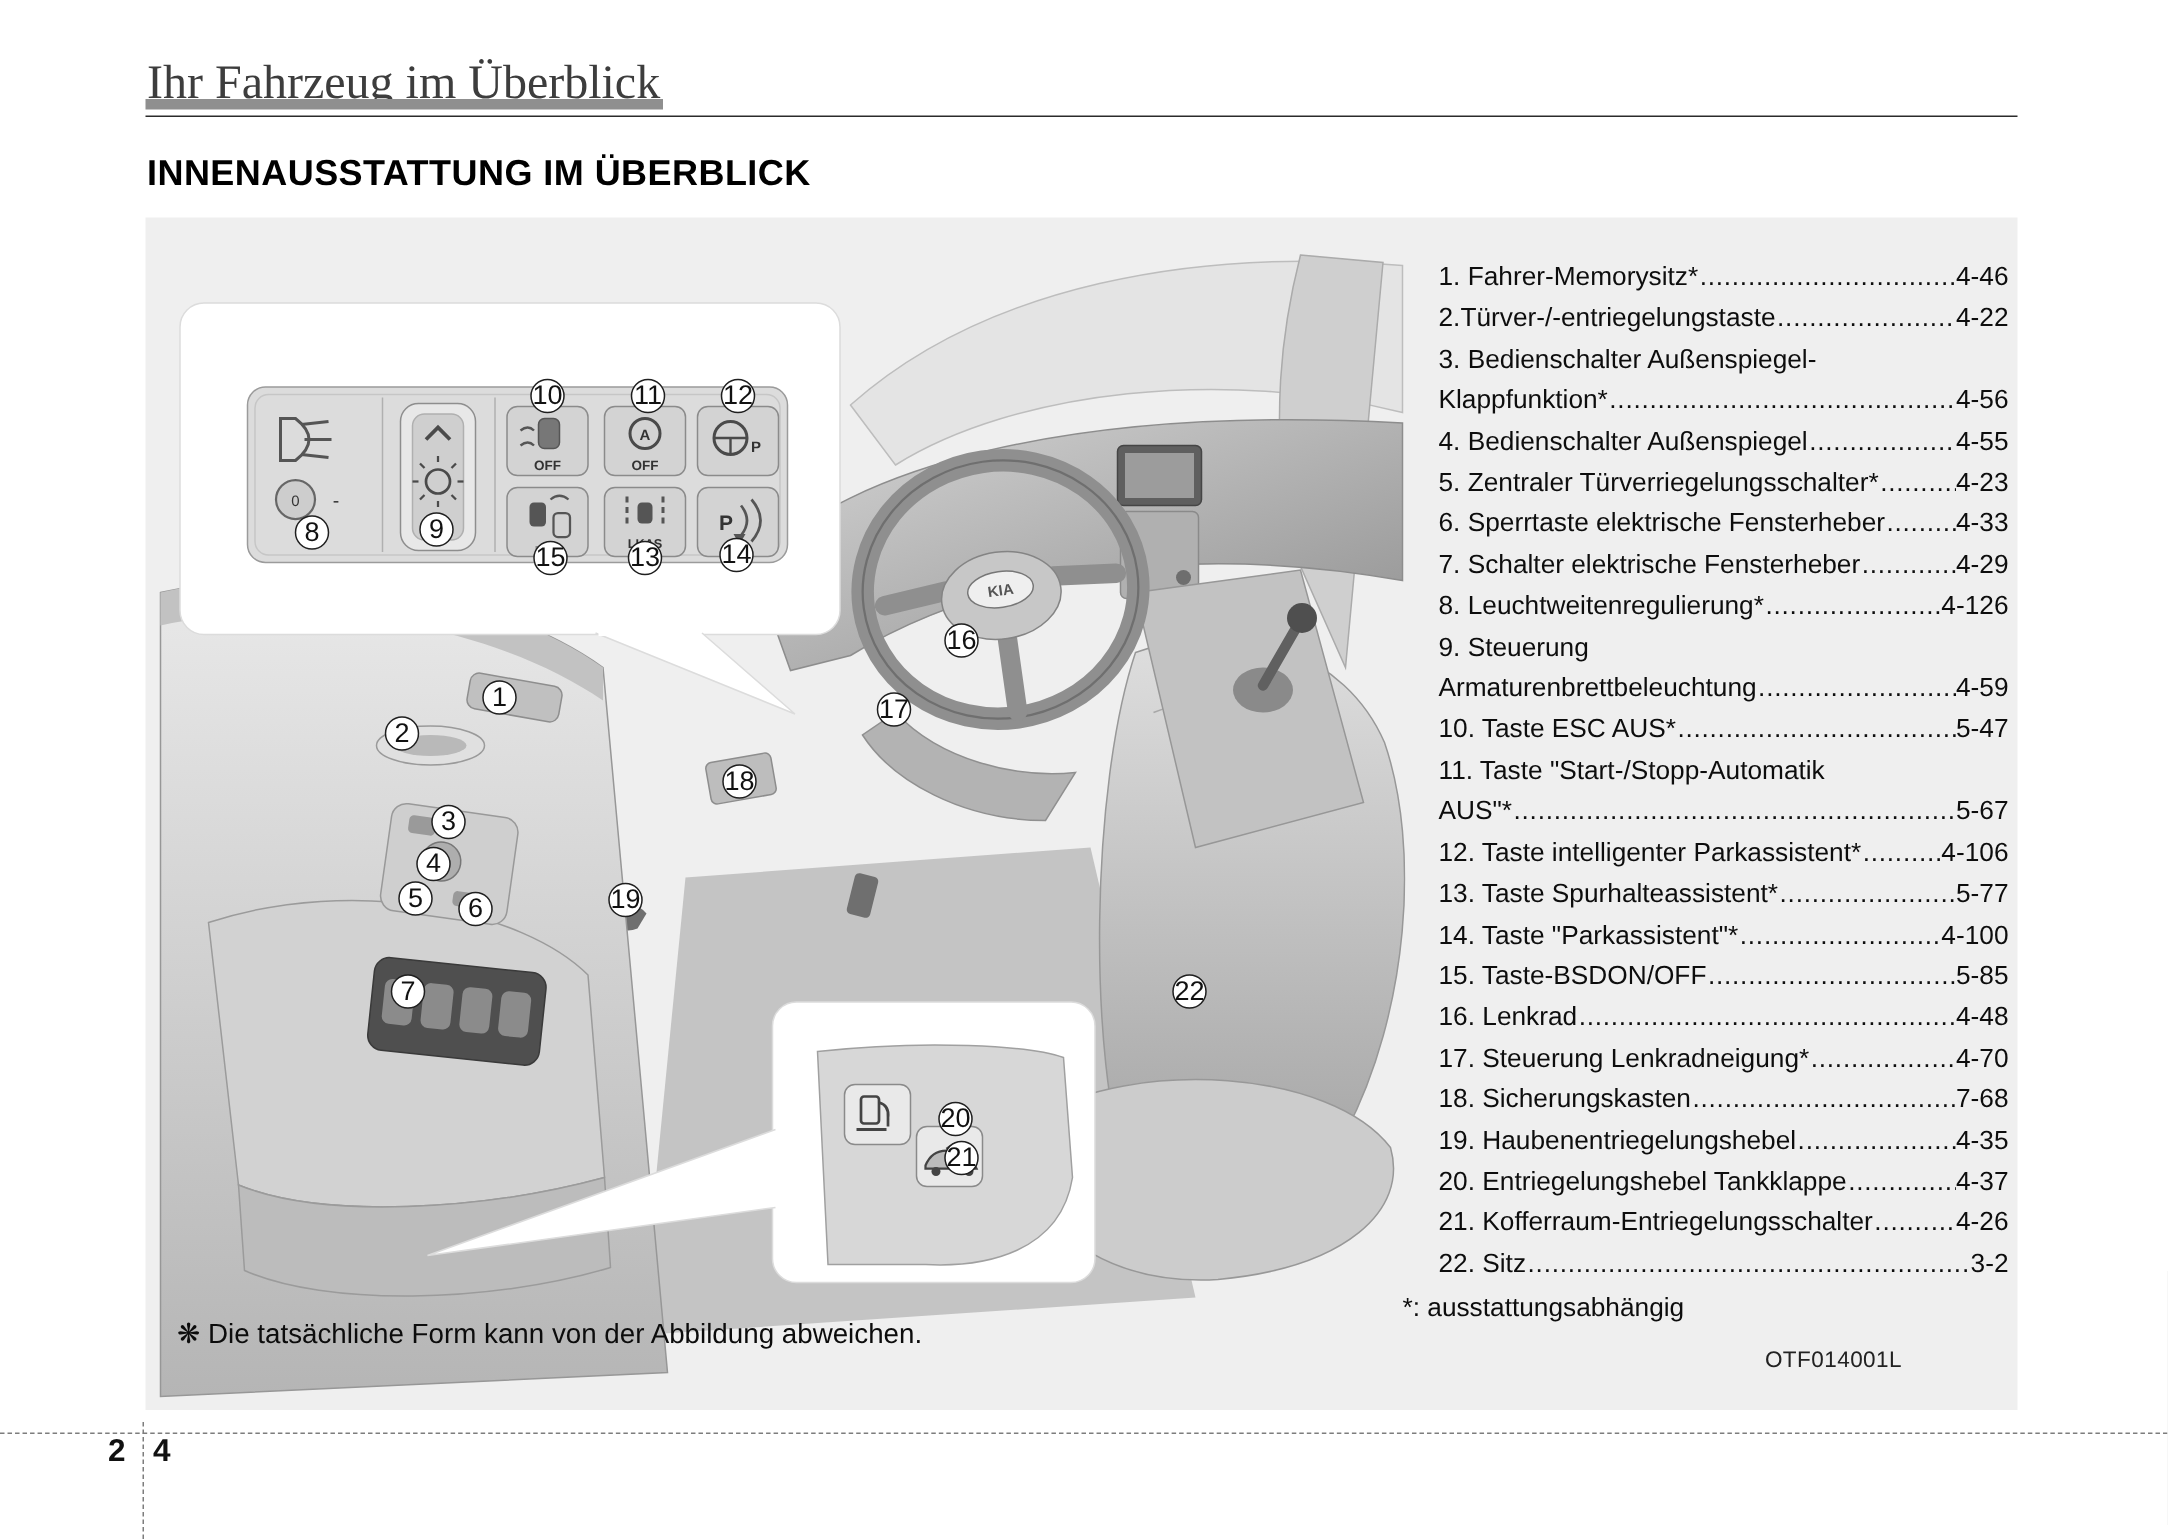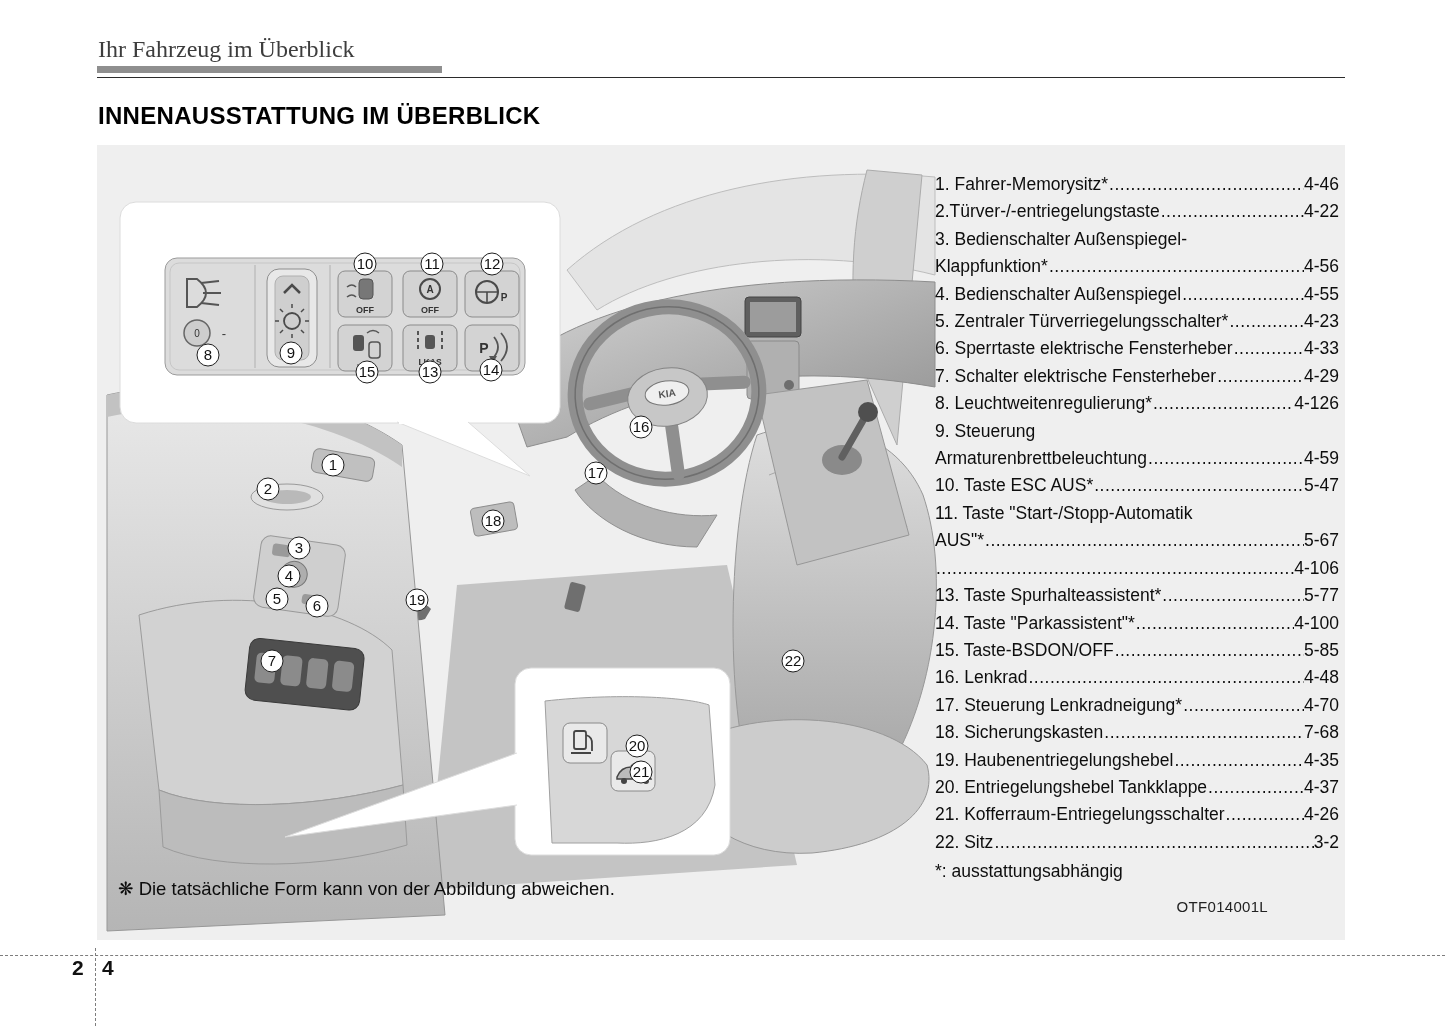--- a/index.html
+++ b/index.html
@@ -4,44 +4,44 @@
 <style>
   * { box-sizing: border-box; }
   html,body { margin:0; padding:0; }
   body {
     width:1445px; height:1026px; position:relative; overflow:hidden;
     background:#ffffff; color:#111;
     font-family:"Liberation Sans", sans-serif;
   }
   .chapter {
     position:absolute; left:98px; top:36px;
-    font-family:"Liberation Serif", serif; font-size:24px; color:#3d3d3d;
+    font-family:"Liberation Serif", serif; font-size:32px; color:#3d3d3d;
   }
   .chapter-bar { position:absolute; left:97px; top:66px; width:345px; height:7px; background:#8f8f8f; }
   .top-rule   { position:absolute; left:97px; top:77px; width:1248px; border-top:1.6px solid #2b2b2b; }
   .section-title {
     position:absolute; left:98px; top:102px; margin:0;
     font-size:24px; font-weight:bold; letter-spacing:.3px; color:#000;
   }
   .figure-box {
     position:absolute; left:97px; top:145px; width:1248px; height:795px;
     background:#efefef;
   }
   .diagram { position:absolute; left:0; top:0; width:840px; height:795px; }
   .diagram svg { position:absolute; left:0; top:0; font-family:"Liberation Sans", sans-serif; }
   .callout {
     position:absolute; width:23px; height:23px; transform:translate(-50%,-50%);
     border:1.5px solid #1f1f1f; border-radius:50%; background:#fff;
-    font-size:15px; line-height:20px; text-align:center; color:#111;
+    font-size:18px; line-height:20px; text-align:center; color:#111;
   }
   .parts-list {
     position:absolute; left:838px; top:26px; width:404px;
     font-size:17.5px; line-height:27.4px; color:#0d0d0d;
   }
-  .row { display:flex; align-items:baseline; }
+  .row { display:flex; align-items:baseline;padding-left:24px; }
   .row .label  { white-space:nowrap; }
   .row .leader { flex:1; overflow:hidden; white-space:nowrap; letter-spacing:.5px; padding:0 1px; }
   .row .page   { white-space:nowrap; }
   .row.cont { }
   .list-note { margin-top:2px; }
   .fig-note {
     position:absolute; left:21px; top:733px;
     font-size:18.5px; color:#0c0c0c;
   }
   .fig-code {
@@ -332,20 +332,21 @@
           </div>
           <div class="row">
             <span class="label">11. Taste "Start-/Stopp-Automatik</span>
           </div>
           <div class="row cont">
             <span class="label">AUS"*</span>
             <span class="leader">..................................................................................................</span>
             <span class="page">5-67</span>
           </div>
           <div class="row">
+            <span class="label">12. Taste intelligenter Parkassistent*</span>
             <span class="leader">..................................................................................................</span>
             <span class="page">4-106</span>
           </div>
           <div class="row">
             <span class="label">13. Taste Spurhalteassistent*</span>
             <span class="leader">..................................................................................................</span>
             <span class="page">5-77</span>
           </div>
           <div class="row">
             <span class="label">14. Taste "Parkassistent"*</span>

